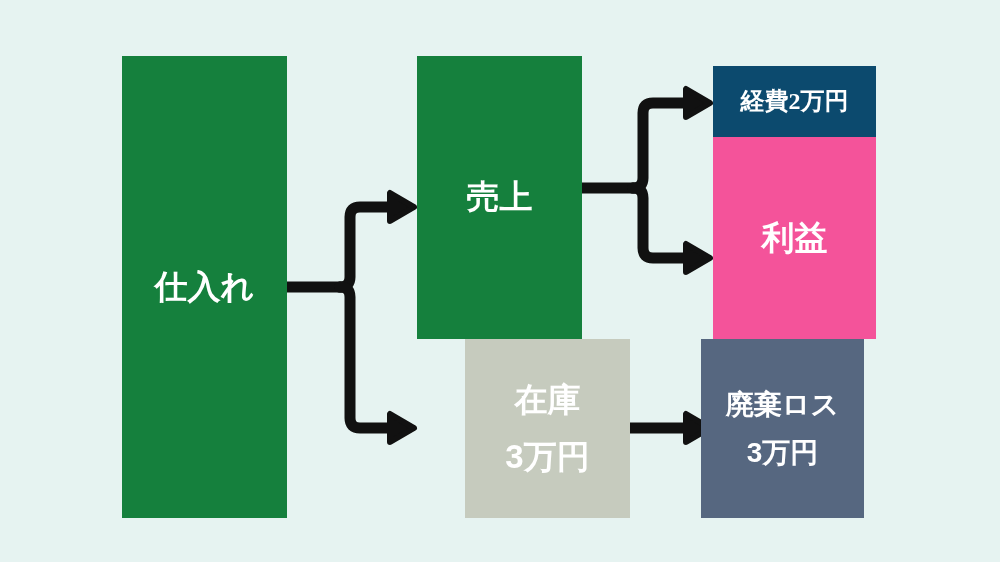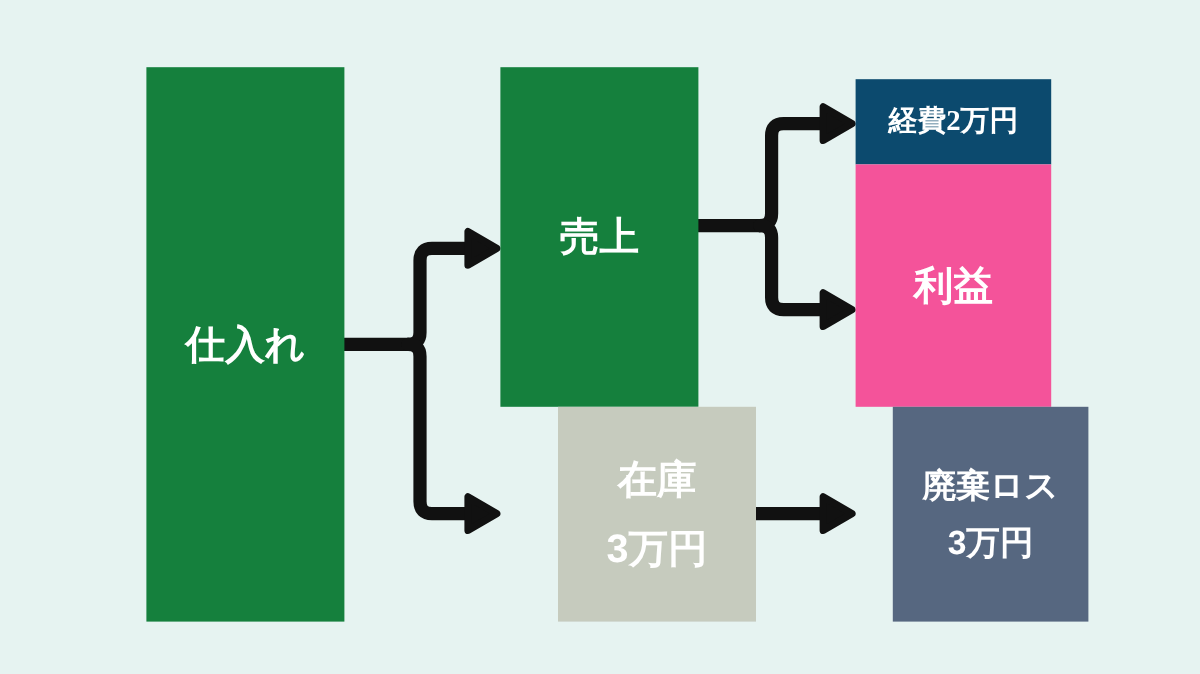--- a/index.html
+++ b/index.html
@@ -22,21 +22,21 @@
     position:absolute;
     display:flex;align-items:center;justify-content:center;
     color:#ffffff;font-weight:bold;text-align:center;
   }
   .label span{display:block;line-height:1.7;}
   .node-shiire{left:122px;top:56px;width:165px;height:462px;font-size:33px;}
   .node-uriage{left:417px;top:56px;width:165px;height:283px;font-size:33px;}
   .node-zaiko{left:424px;top:339px;width:165px;height:179px;font-size:33px;margin-left:41px;}
   .node-keihi{left:713px;top:66px;width:163px;height:71px;font-size:24px;}
   .node-rieki{left:713px;top:137px;width:163px;height:202px;font-size:33px;}
-  .node-haiki{left:744px;top:339px;width:163px;height:179px;font-size:28px;}
+  .node-haiki{left:701px;top:339px;width:163px;height:179px;font-size:28px;}
 </style>
 </head>
 <body>
 
 <div class="canvas" style="background: rgb(230, 243, 241);">
 
   <svg class="arrows" viewBox="0 0 1000 562" aria-hidden="true">
     <g>
       <path d="M287 287 H340" stroke="#111111"></path>
       <path d="M340 287 Q350 287 350 277 V217 Q350 207 360 207 H392" stroke="#111111"></path>

